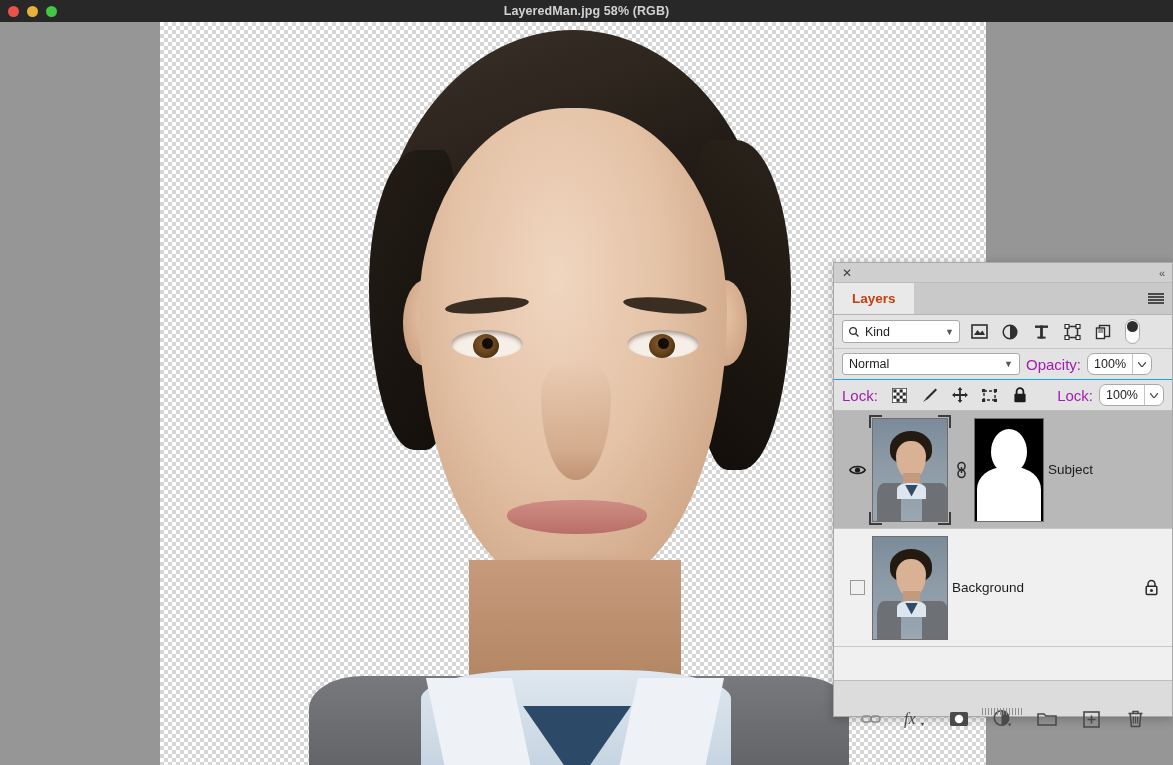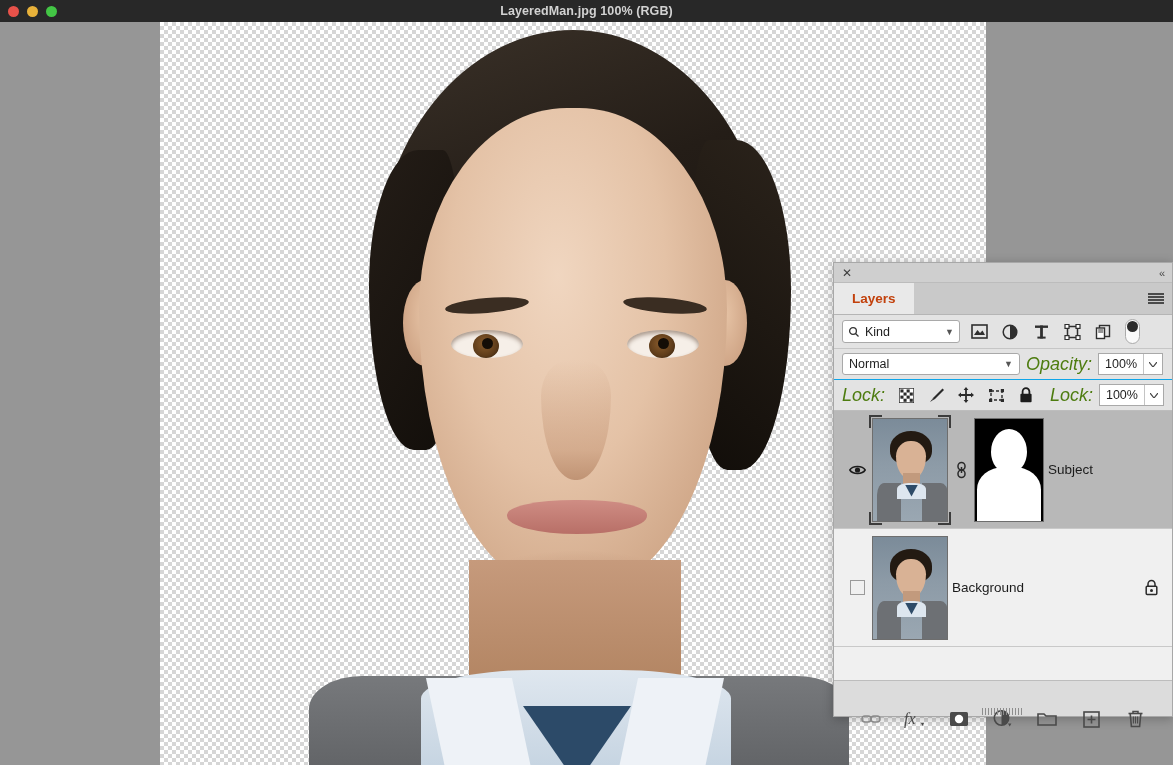--- a/index.html
+++ b/index.html
@@ -222,23 +222,23 @@
   }
   .blend-row { border-bottom: 1px solid #0ea5e9; }
   .lock-row { border-bottom: 1px solid #bdbdbd; }
   .blend-select {
     width: 178px; height: 22px; background: #fff;
     border: 1px solid #a9a9a9; border-radius: 3px;
     display: flex; align-items: center; padding: 0 6px;
     font-size: 12.5px; cursor: pointer;
   }
   .blend-select .lbl { flex: 1; }
-  .field-label { font-size: 18px; color: #4d7c0f; font-style: italic; }
+  .field-label { font-size: 15px; color: #a21caf; }
   .num-field {
-    height: 22px; background: #fff; border: 1px solid #a9a9a9; border-radius: 0;
+    height: 22px; background: #fff; border: 1px solid #a9a9a9; border-radius: 7px;
     display: flex; align-items: center;
   }
   .num-field .val {
     width: 44px; text-align: center; font-size: 12.5px; cursor: text;
   }
   .num-field .step {
     width: 19px; height: 100%; border-left: 1px solid #c4c4c4;
     display: flex; align-items: center; justify-content: center; cursor: pointer;
   }
   .lock-label { margin-right: 4px; }
@@ -317,21 +317,21 @@
 <body>
 
 <div class="app">
 
   <div class="titlebar">
     <div class="traffic">
       <span class="light red"></span>
       <span class="light yellow"></span>
       <span class="light green"></span>
     </div>
-    <div class="title-text">LayeredMan.jpg 100% (RGB)</div>
+    <div class="title-text">LayeredMan.jpg 58% (RGB)</div>
   </div>
 
   <div class="workspace">
     <div class="canvas">
       <div class="portrait">
         <div class="hair"></div>
         <div class="hair-side-l"></div>
         <div class="hair-side-r"></div>
         <div class="ear-l"></div>
         <div class="ear-r"></div>

